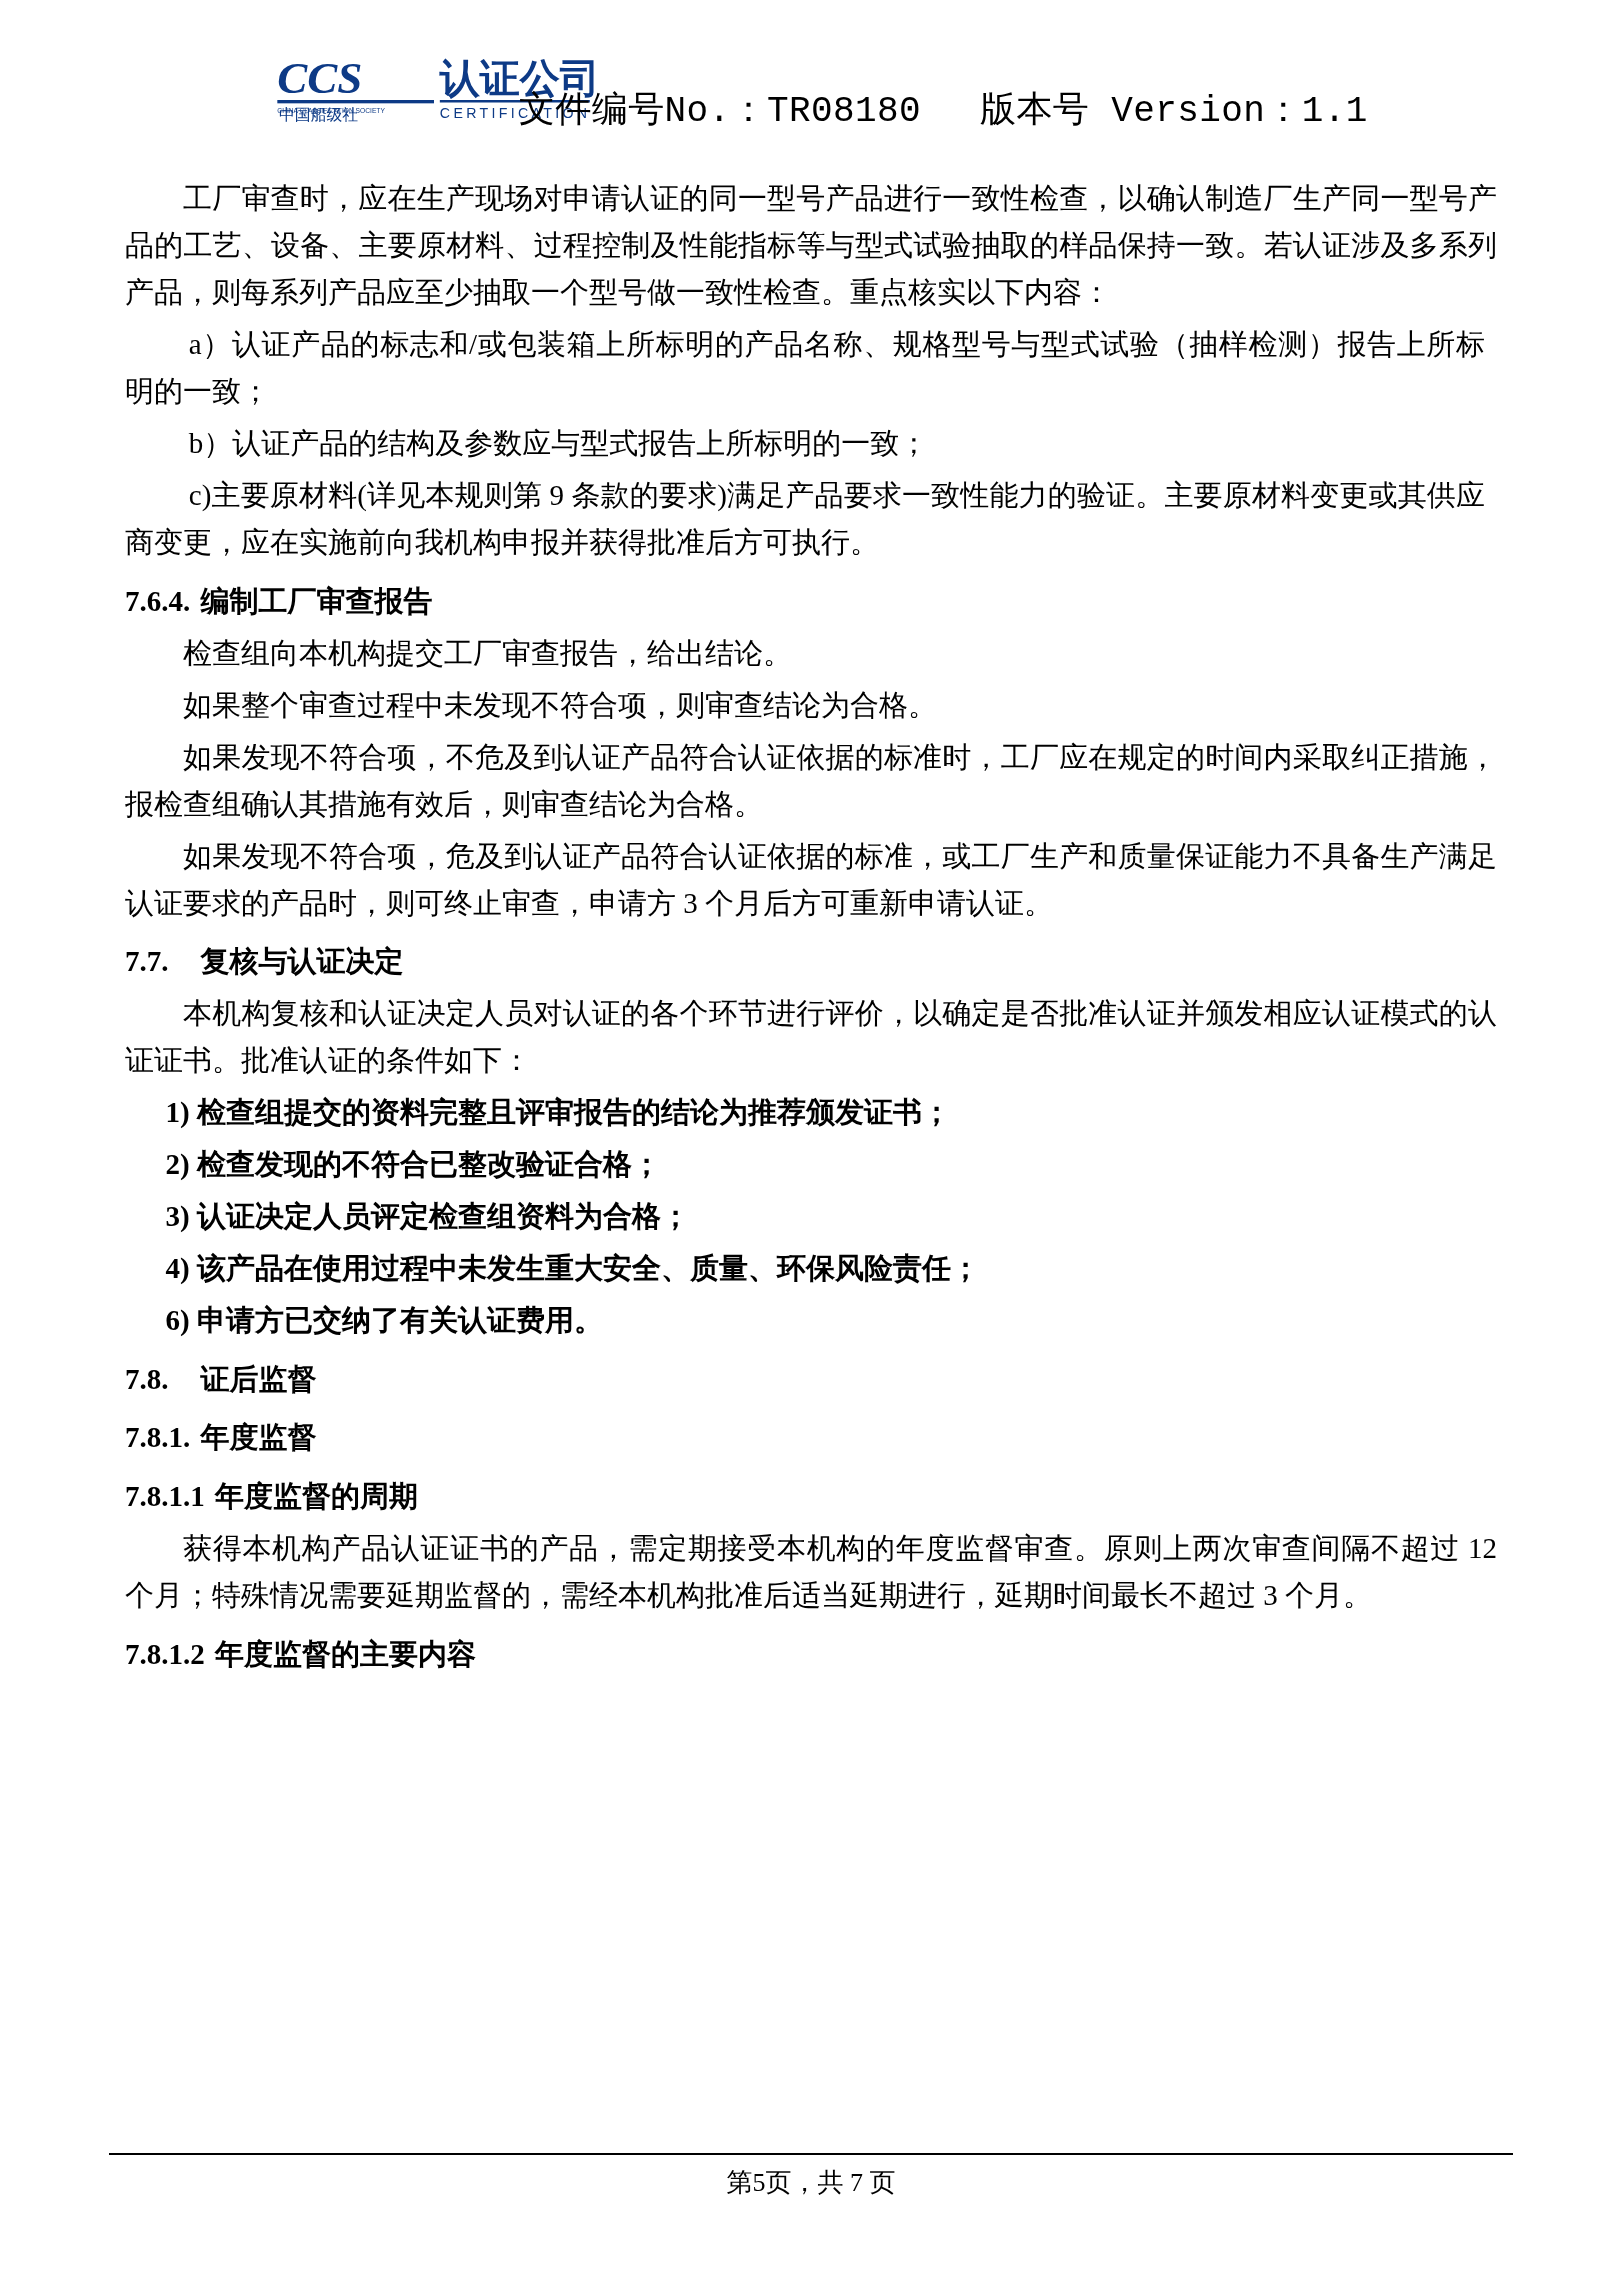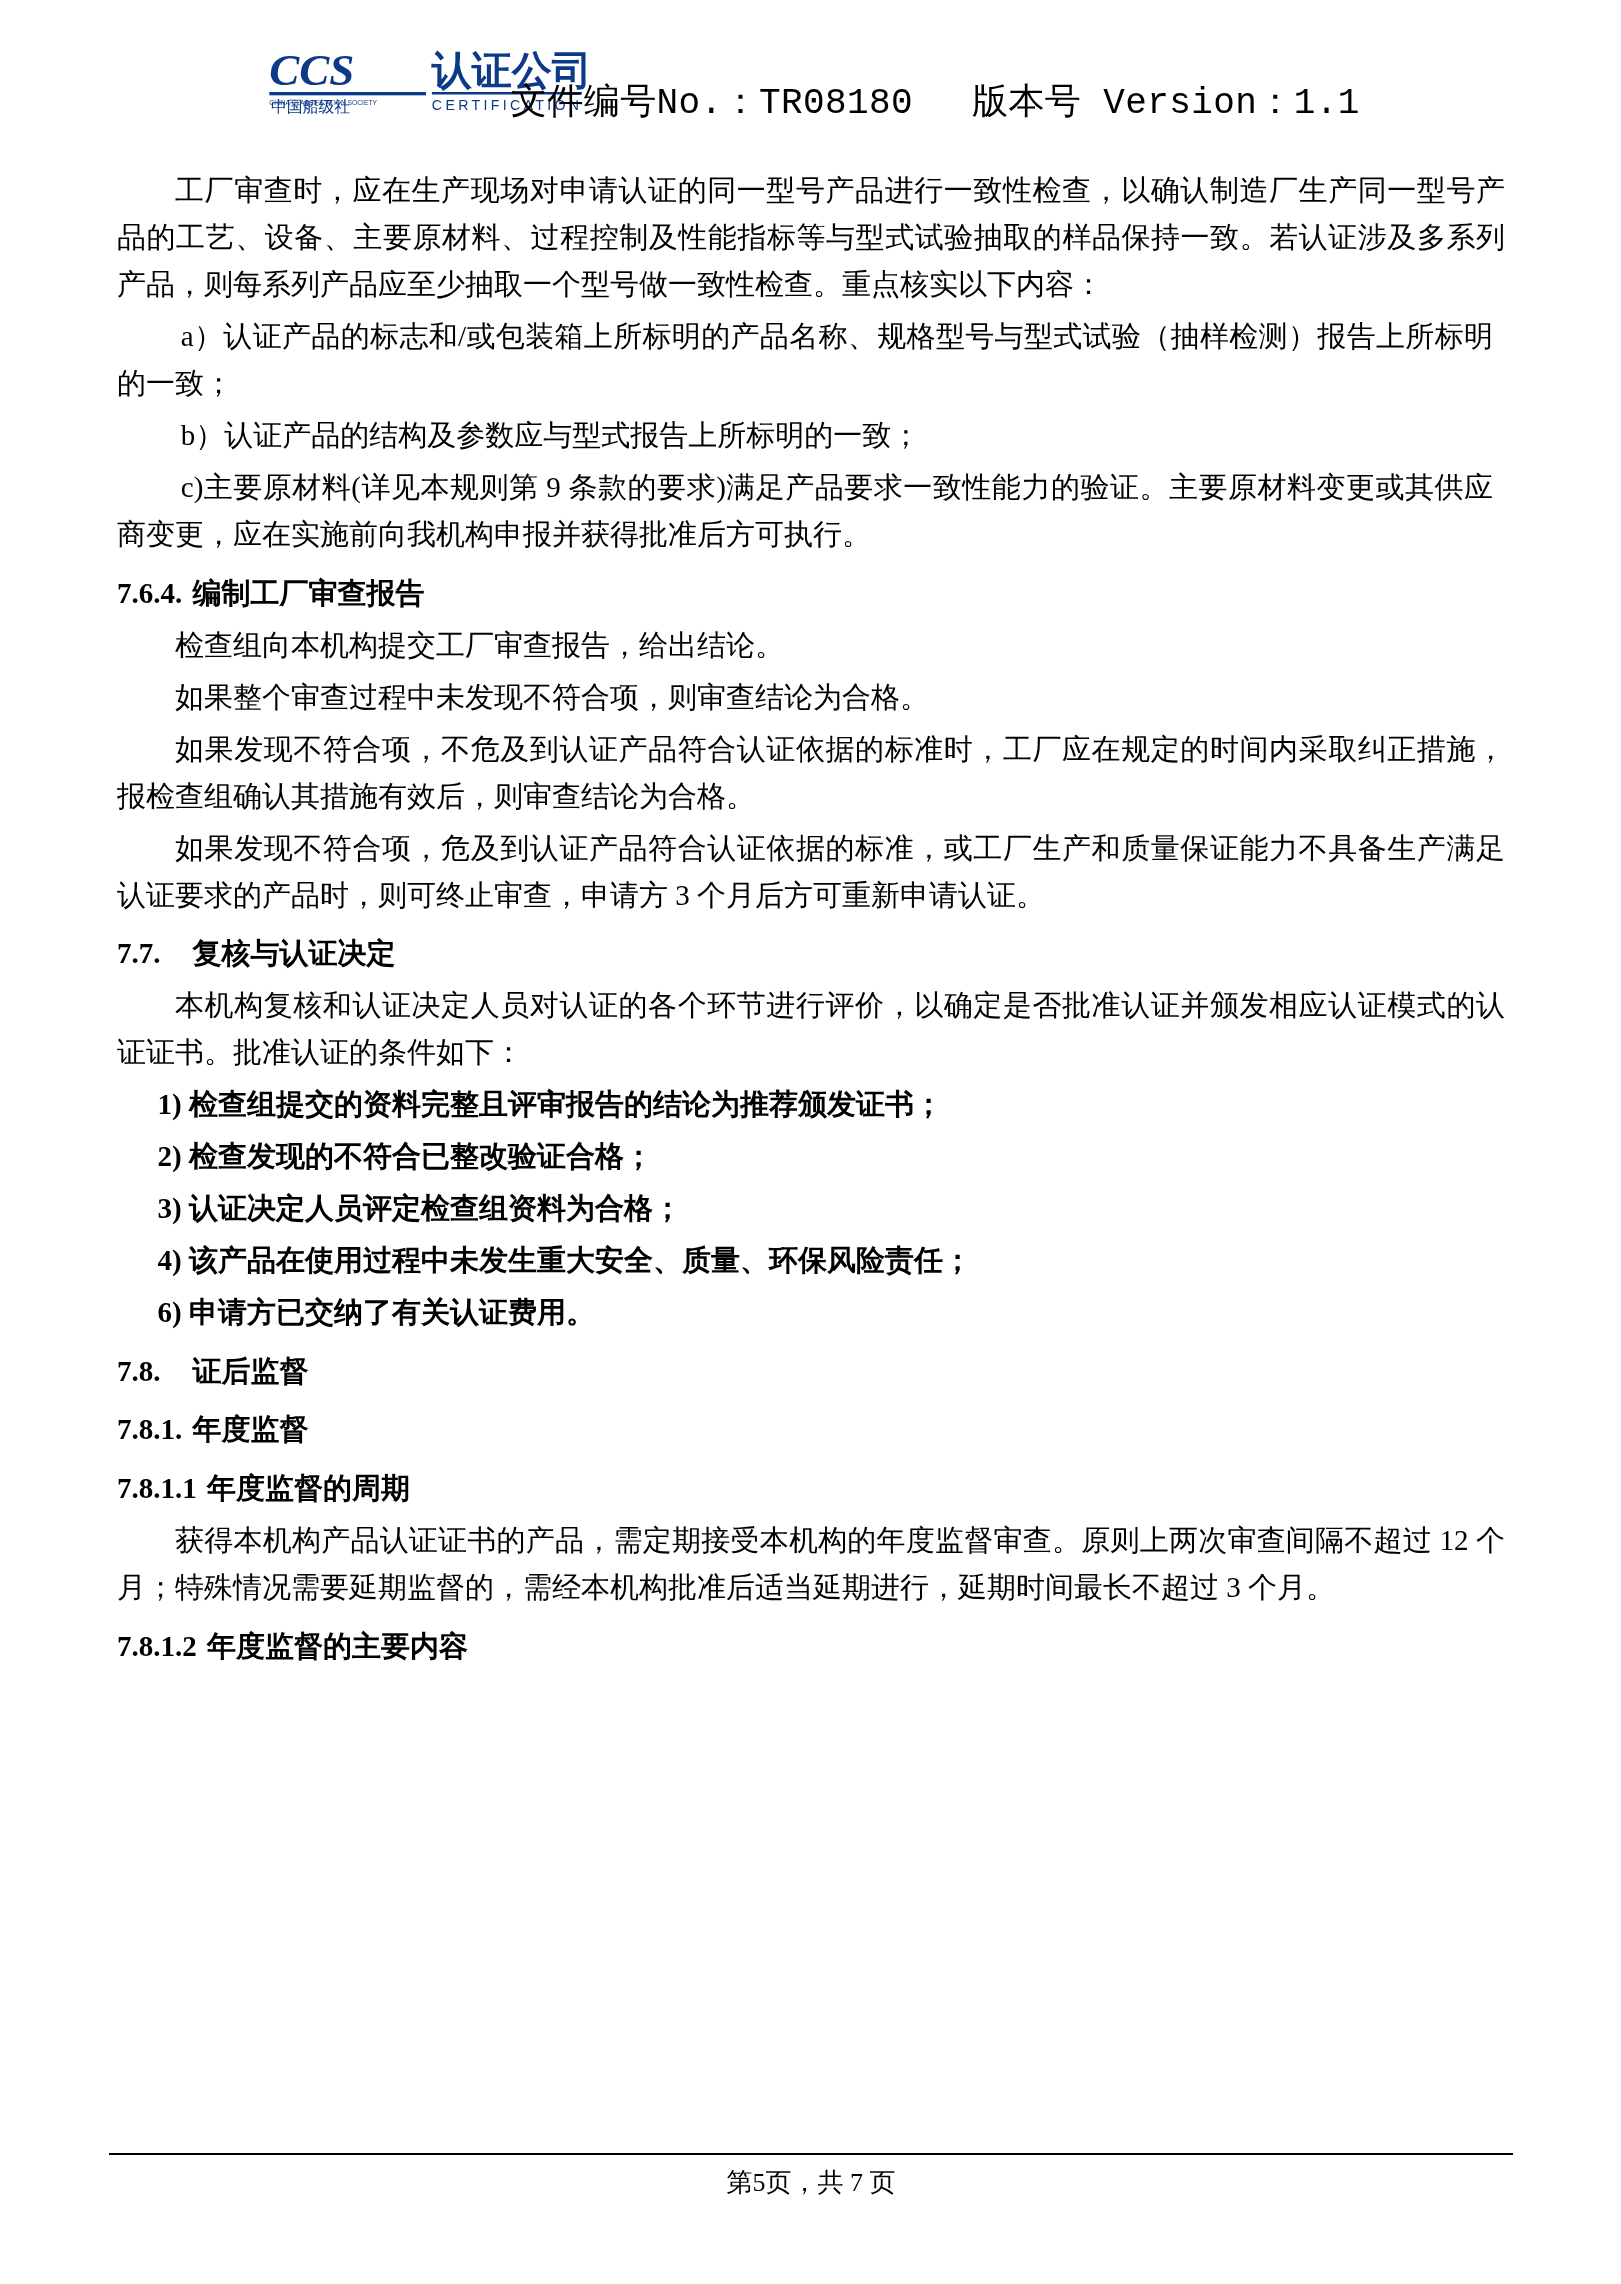--- a/index.html
+++ b/index.html
@@ -9,21 +9,21 @@
   }
   body {
     font-family: "Liberation Serif", serif;
     color: #000000;
   }
   .page {
     width: 1622px;
     height: 2284px;
     position: relative;
     box-sizing: border-box;
-    padding: 8px;
+    padding: 16px;
     background: #ffffff;
     overflow: hidden;
   }
 
   
   .header {
     position: relative;
     height: 117px;
     margin: 34px 101px 0 101px;
     display: flex;

